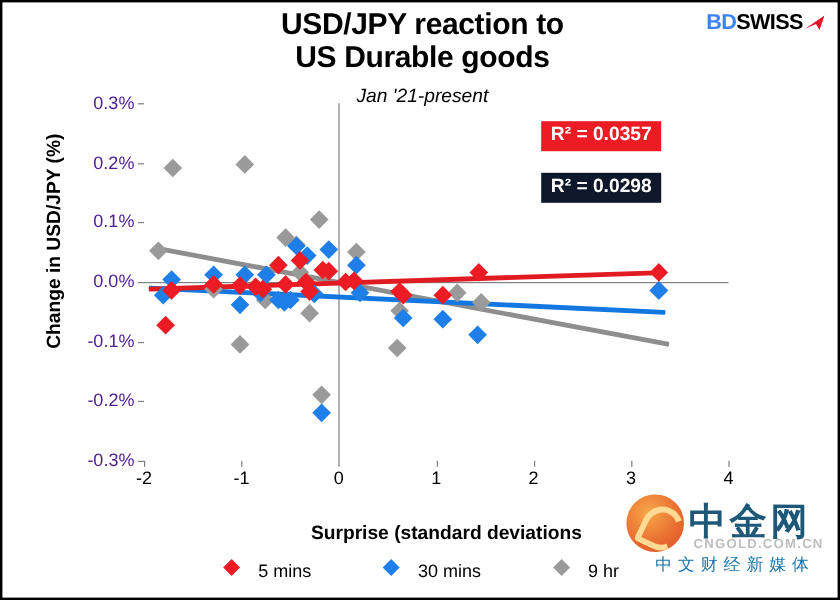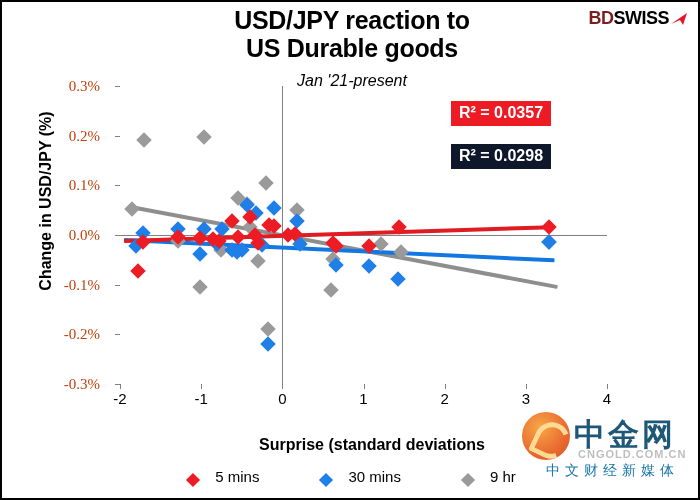--- a/index.html
+++ b/index.html
@@ -15,21 +15,21 @@
     border:2px solid #000;
     box-sizing:border-box;
     background:#fff;
   }
   
   #logo{
     position:absolute;top:6px;right:10px;
     display:flex;align-items:center;
     font-weight:bold;font-size:18px;letter-spacing:-0.5px;
   }
-  #logo .bd{color:#7f1d1d;}
+  #logo .bd{color:#3b82f6;}
   #logo .sw{color:#000;}
   #logo .swoosh{
     display:inline-block;width:18px;height:14px;margin-left:1px;position:relative;
   }
   #logo .swoosh svg{position:absolute;top:0;left:0;}
   
   #title{
     position:absolute;top:4px;left:0;width:700px;
     text-align:center;
     font-size:25px;font-weight:bold;color:#000;
@@ -53,23 +53,23 @@
     position:absolute;left:110px;top:434px;width:520px;
     text-align:center;font-size:16px;font-weight:bold;color:#000;
   }
   
   #plot{
     position:absolute;
     left:118px;top:84px;
     width:487px;height:298px;
   }
   .ytick{
-    position:absolute;right:100%;margin-right:20px;
+    position:absolute;right:100%;margin-right:8px;
     transform:translateY(-50%);
-    font-size:15px;color:#c2410c;white-space:nowrap;font-family:Liberation Serif, serif;
+    font-size:15px;color:#4c1d95;white-space:nowrap;
   }
   .xtick{
     position:absolute;top:100%;margin-top:6px;
     transform:translateX(-50%);
     font-size:15px;color:#000;white-space:nowrap;
   }
   .tickmark{
     position:absolute;left:-5px;width:5px;height:0;
     border-top:1.5px solid #808080;
   }
@@ -106,21 +106,21 @@
   }
   #r2a{background:#ed1c24;left:449px;top:99px;}
   #r2b{background:#0f172a;left:449px;top:142px;}
   #r2c{background:#9a9a9a;left:449px;top:176px;}
   
   #legend{
     position:absolute;left:0;top:466px;width:700px;
     display:flex;justify-content:center;gap:62px;
     font-size:15px;color:#000;
   }
-  .lgitem{display:flex;align-items:flex-end;gap:17px;}
+  .lgitem{display:flex;align-items:flex-start;gap:17px;}
   .lgmark{width:10px;height:10px;transform:rotate(45deg);display:inline-block;}
   .lgmark.r{background:#ed1c24;}
   .lgmark.b{background:#1f7fe8;}
   .lgmark.g{background:#9a9a9a;}
   
   #wm{position:absolute;right:6px;bottom:14px;width:176px;height:74px;
       opacity:.92;pointer-events:none;}
   #wm .cn{
     position:absolute;left:58px;top:4px;
     font-size:31px;font-weight:bold;color:#0c4a6e;

